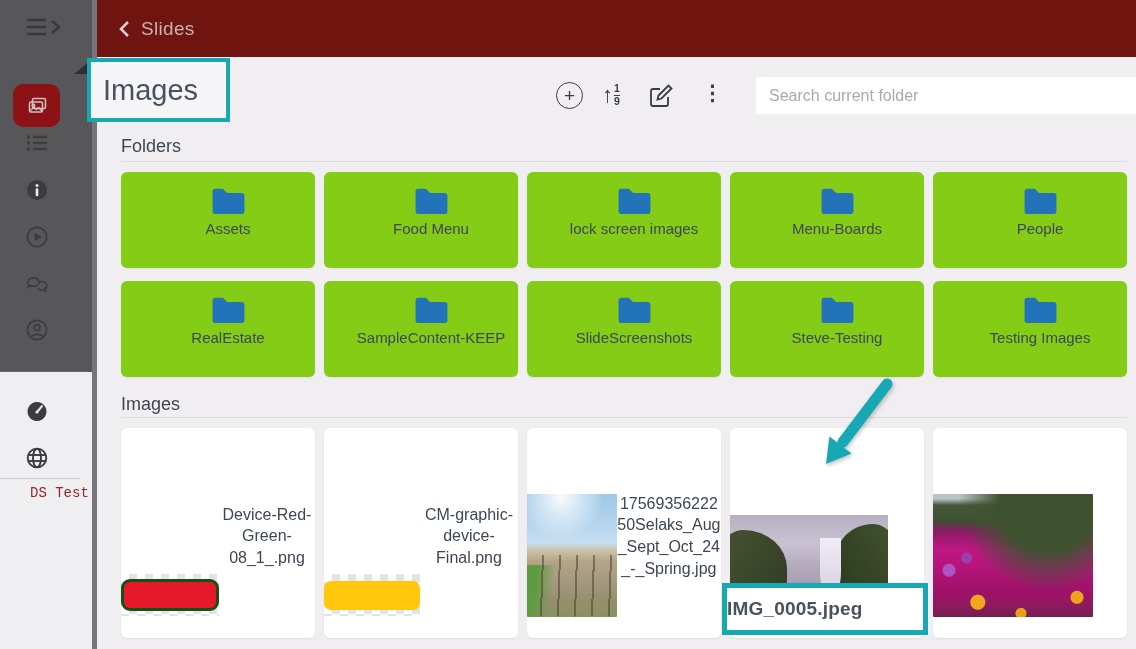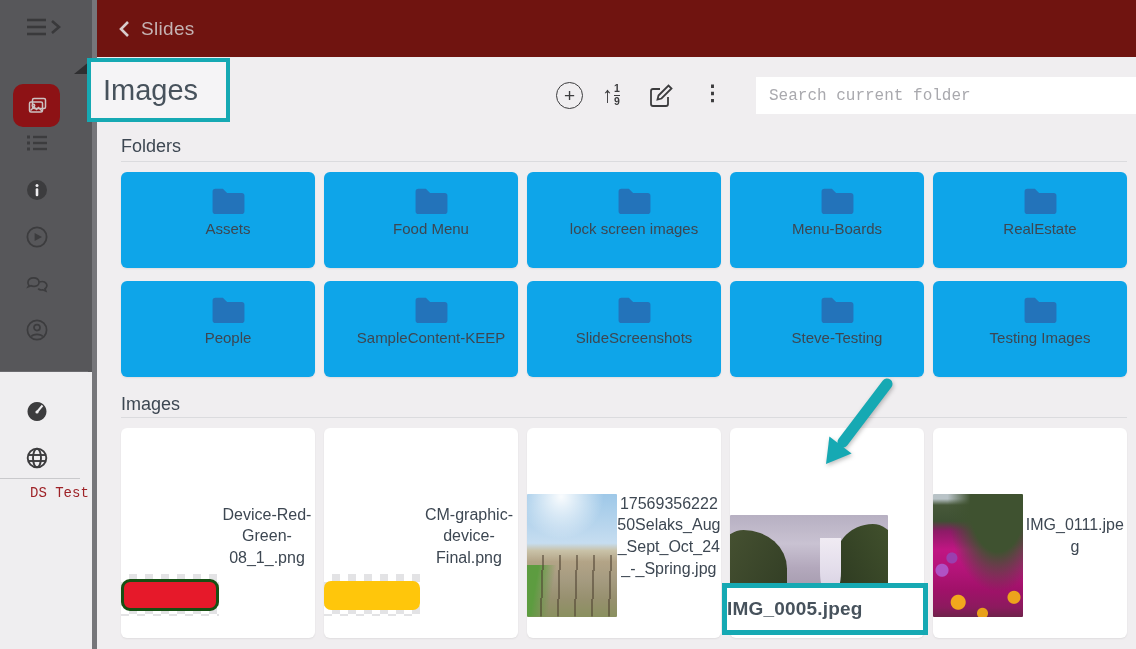--- a/index.html
+++ b/index.html
@@ -36,35 +36,35 @@
   .tb-icon { position:absolute; top:82px; color:#3C3C3E; cursor:pointer; }
   .add-circle { left:556px; width:27px; height:27px; border:1.7px solid #3C3C3E; border-radius:50%;
                 display:flex; align-items:center; justify-content:center; font-size:19px; font-weight:300; line-height:1; }
   .sort-ic { left:602px; top:80px; display:flex; align-items:center; height:30px; }
   .sort-ic .arrow { font-size:22px; line-height:1; }
   .sort-ic .nums { display:flex; flex-direction:column; font-size:10.5px; line-height:1.05; font-weight:bold; margin-left:1px; }
   .sort-ic .nums .n1 { border-bottom:1px solid #3C3C3E; }
   .edit-ic { left:648px; top:83px; width:26px; height:26px; }
   .kebab { left:702px; top:81px; font-size:21px; font-weight:bold; letter-spacing:0; }
   .search { position:absolute; left:756px; top:77px; width:380px; height:37px; border:none; background:#FFFFFF;
-            padding:0 13px; font-size:16px; color:#4A4A4E; font-family:Liberation Mono, monospace; outline:none; }
+            padding:0 13px; font-size:16px; color:#4A4A4E; font-family:Liberation Sans, sans-serif; outline:none; }
   .search::placeholder { color:#A9A9AE; }
 
   
   .sec-head { position:absolute; left:121px; font-size:18px; color:#3D4752; }
   .sec-head.folders { top:136px; }
   .sec-head.images  { top:394px; }
   .sec-rule { position:absolute; left:121px; width:1006px; height:1px; background:#DBDBDE; }
   .sec-rule.folders { top:161px; }
   .sec-rule.images  { top:417px; }
 
   
   .folder-grid { position:absolute; left:121px; top:172px; width:1016px; display:flex; flex-wrap:wrap;
                  column-gap:9px; row-gap:13px; }
-  .folder-card { width:194px; height:96px; background:#0ea5e9; border-radius:6px; box-shadow:0 1px 2px rgba(0,0,0,.07);
+  .folder-card { width:194px; height:96px; background:#84cc16; border-radius:6px; box-shadow:0 1px 2px rgba(0,0,0,.07);
                  display:flex; flex-direction:column; align-items:center; cursor:pointer;padding-left:20px; }
   .folder-card svg { width:37px; height:30px; margin-top:13px; }
   .folder-label { margin-top:5px; font-size:15px; color:#3D4752; }
 
   .image-grid { position:absolute; left:121px; top:428px; width:1016px; display:flex; column-gap:9px; }
   .image-card { width:194px; height:210px; background:#fff; border-radius:6px; box-shadow:0 1px 2px rgba(0,0,0,.07);
                 display:flex; align-items:center; cursor:pointer; }
   .img-label { margin-top:6px; font-size:16px; line-height:1.35; color:#3D4752; text-align:center;
                width:186px; overflow-wrap:anywhere; }
 
@@ -270,27 +270,27 @@
   <div class="folder-card">
     <svg viewBox="0 0 38 32" fill="#2373BA">
         <path d="M2 28 V7 Q2 4 5 4 H13 L17.5 8.5 H33 Q36 8.5 36 11.5 V28 Q36 31 33 31 H5 Q2 31 2 28 Z"></path>
       </svg>
     <div class="folder-label">Menu-Boards</div>
   </div>
   <div class="folder-card">
     <svg viewBox="0 0 38 32" fill="#2373BA">
         <path d="M2 28 V7 Q2 4 5 4 H13 L17.5 8.5 H33 Q36 8.5 36 11.5 V28 Q36 31 33 31 H5 Q2 31 2 28 Z"></path>
       </svg>
+    <div class="folder-label">People</div>
+  </div>
+  <div class="folder-card">
+    <svg viewBox="0 0 38 32" fill="#2373BA">
+        <path d="M2 28 V7 Q2 4 5 4 H13 L17.5 8.5 H33 Q36 8.5 36 11.5 V28 Q36 31 33 31 H5 Q2 31 2 28 Z"></path>
+      </svg>
     <div class="folder-label">RealEstate</div>
-  </div>
-  <div class="folder-card">
-    <svg viewBox="0 0 38 32" fill="#2373BA">
-        <path d="M2 28 V7 Q2 4 5 4 H13 L17.5 8.5 H33 Q36 8.5 36 11.5 V28 Q36 31 33 31 H5 Q2 31 2 28 Z"></path>
-      </svg>
-    <div class="folder-label">People</div>
   </div>
   <div class="folder-card">
     <svg viewBox="0 0 38 32" fill="#2373BA">
         <path d="M2 28 V7 Q2 4 5 4 H13 L17.5 8.5 H33 Q36 8.5 36 11.5 V28 Q36 31 33 31 H5 Q2 31 2 28 Z"></path>
       </svg>
     <div class="folder-label">SampleContent-KEEP</div>
   </div>
   <div class="folder-card">
     <svg viewBox="0 0 38 32" fill="#2373BA">
         <path d="M2 28 V7 Q2 4 5 4 H13 L17.5 8.5 H33 Q36 8.5 36 11.5 V28 Q36 31 33 31 H5 Q2 31 2 28 Z"></path>
@@ -334,21 +334,20 @@
   <div class="image-card">
     <div class="photo thumb-waterfall">
       <div class="wf-part wf-cliff-l"></div>
       <div class="wf-part wf-cliff-r"></div>
       <div class="wf-part wf-fall"></div>
       <div class="wf-part wf-mist"></div>
     </div>
   </div>
   <div class="image-card">
     <div class="photo thumb-flowers"></div>
-    <div class="img-label">IMG_0111.jpeg</div>
   </div>
 </div>
 
 <svg class="arrow-annot" width="110" height="100">
   <line x1="92" y1="6" x2="48" y2="64" stroke="#16A9B3" stroke-width="11" stroke-linecap="round"></line>
   <polygon points="31,86 56.6,75.4 34.4,58.4" fill="#16A9B3"></polygon>
 </svg>
 
 <div class="file-box">
   <div class="t">IMG_0005.jpeg</div>

